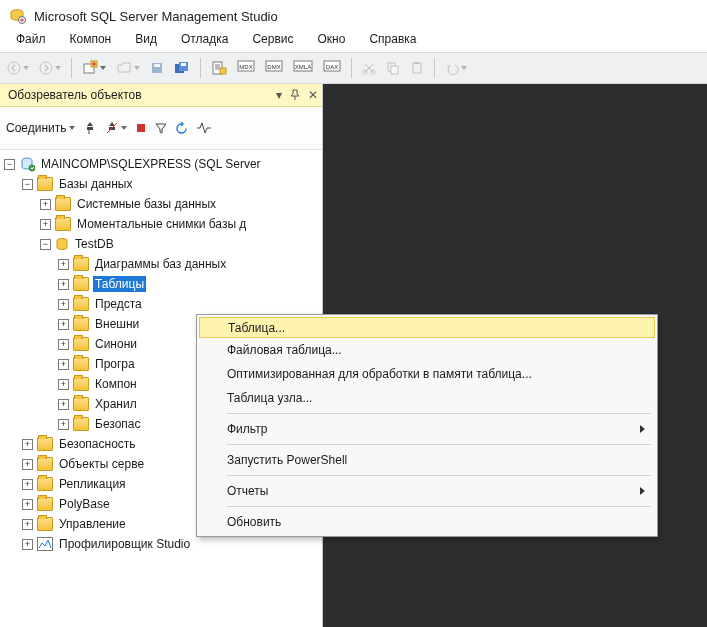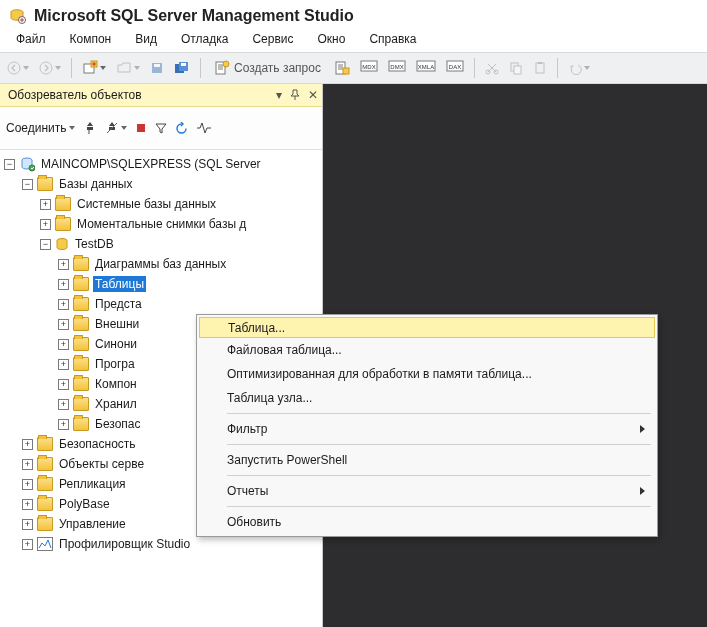--- a/index.html
+++ b/index.html
@@ -19,23 +19,22 @@
     align-items: center;
     height: 28px;
     padding: 2px 8px 0 8px;
     background: #fff;
   }
   .titlebar .app-icon {
     width: 18px; height: 18px; margin-right: 8px;
     position: relative;
   }
   .titlebar .app-title {
-    font-size: 16px;
+    font-size: 13px;
     color: #222;
-    font-weight: bold;
   }
   
   .menubar {
     display: flex;
     height: 22px;
     padding: 0 4px;
     background: #fff;
     gap: 0;
   }
   .menubar .menu-item {
@@ -293,28 +292,20 @@
   </span>
   <span class="tb-btn">
     <svg width="16" height="14" viewBox="0 0 16 14">
         <rect x="1" y="3" width="9" height="9" fill="#3a6fb7"></rect>
         <rect x="5" y="1" width="9" height="9" fill="#5a8fd7"></rect>
         <rect x="7" y="2" width="5" height="3" fill="#fff"></rect>
       </svg>
   </span>
   <span class="sep"></span>
 
-  <span class="tb-btn tb-label-btn">
-    <svg width="16" height="16" viewBox="0 0 16 16">
-        <rect x="2" y="2" width="9" height="12" fill="#fff" stroke="#7a7a7a"></rect>
-        <path d="M4 5h5M4 7h5M4 9h5" stroke="#7a7a7a"></path>
-        <circle cx="12" cy="4" r="3" fill="#f7c948" stroke="#c79a1f"></circle>
-      </svg>
-    <span>Создать запрос</span>
-  </span>
 
   <span class="tb-btn">
     <svg width="16" height="16" viewBox="0 0 16 16">
         <rect x="2" y="2" width="9" height="12" fill="#fff" stroke="#7a7a7a"></rect>
         <path d="M4 5h5M4 7h5M4 9h5" stroke="#7a7a7a"></path>
         <rect x="9" y="8" width="6" height="6" fill="#f7c948" stroke="#c79a1f"></rect>
       </svg>
   </span>
   <span class="tb-btn">
       <svg width="18" height="16" viewBox="0 0 18 16">

